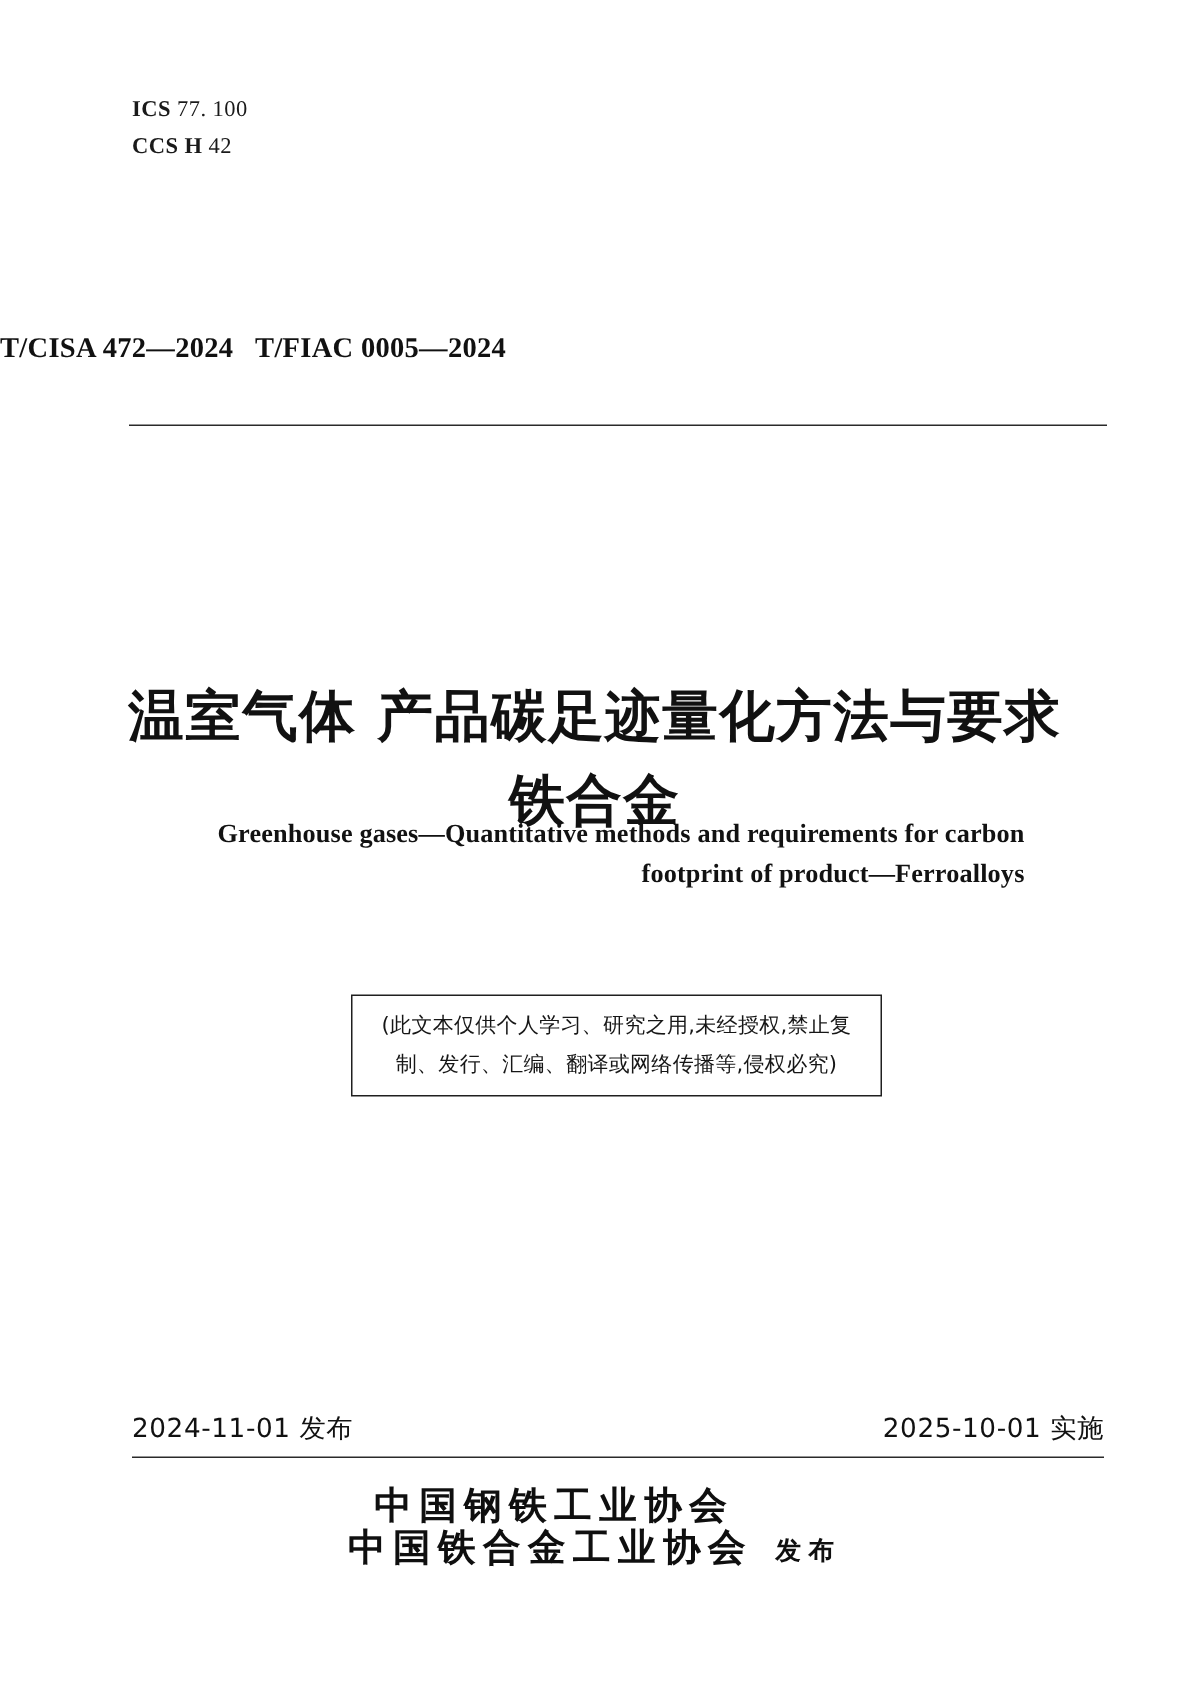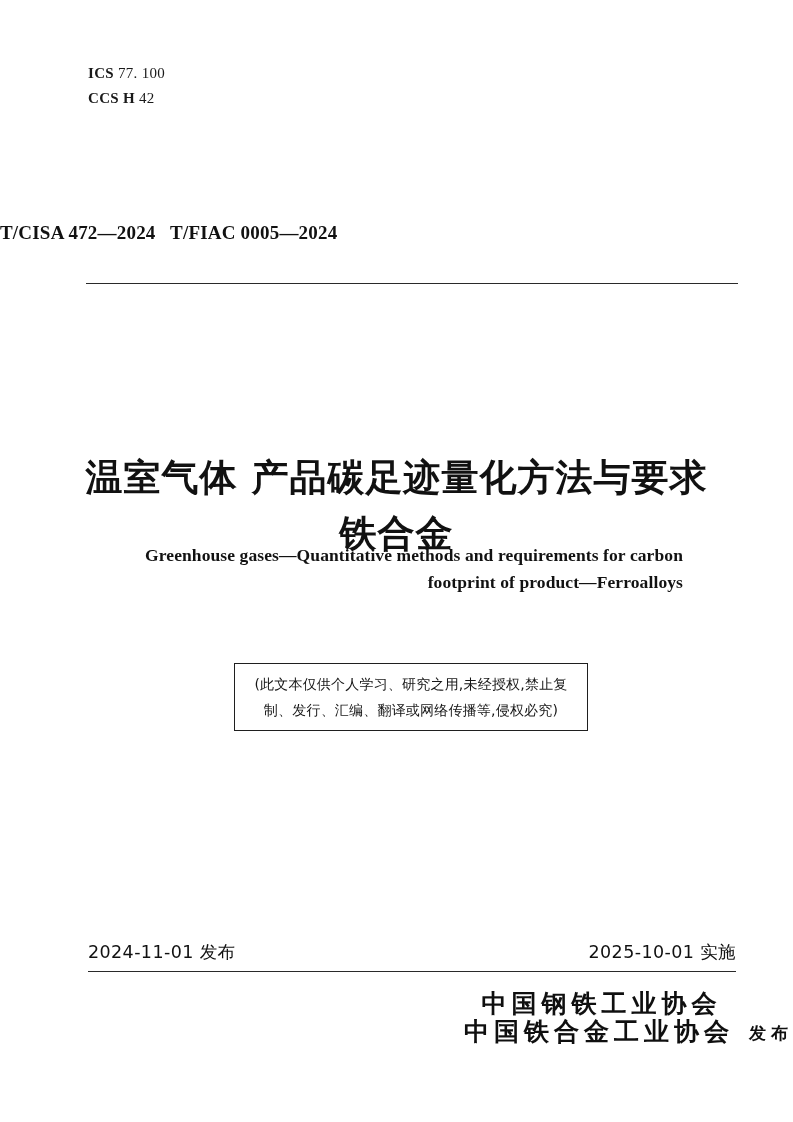--- a/index.html
+++ b/index.html
@@ -165,21 +165,21 @@
     border-top: 1.6px solid #2a2a2a;
   }
 
   
   .publisher {
     position: absolute;
     left: 0;
     right: 0;
     top: 990px;
     display: flex;
-    justify-content: flex-end;
+    justify-content: center;
     align-items: flex-end;
   }
   .publisher-names {
     font-family: "DejaVu Serif", "Liberation Serif", serif;
     font-size: 25px;
     font-weight: bold;
     line-height: 28px;
     letter-spacing: 5px;
     text-indent: 5px;
     color: #0f0f0f;

